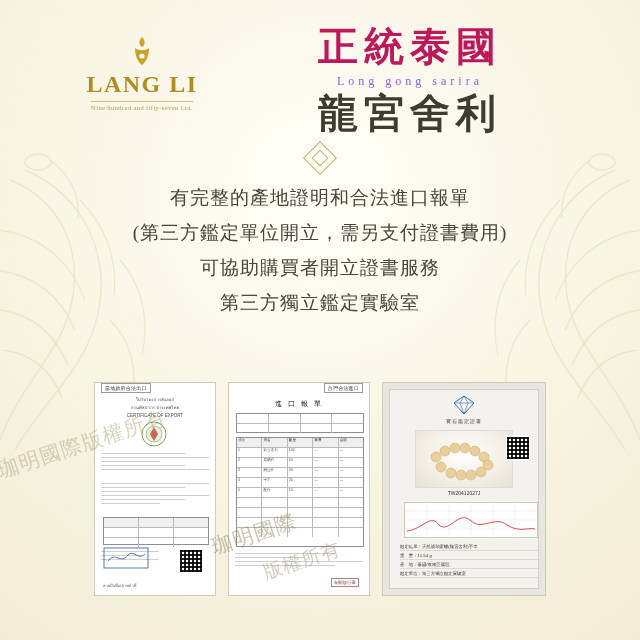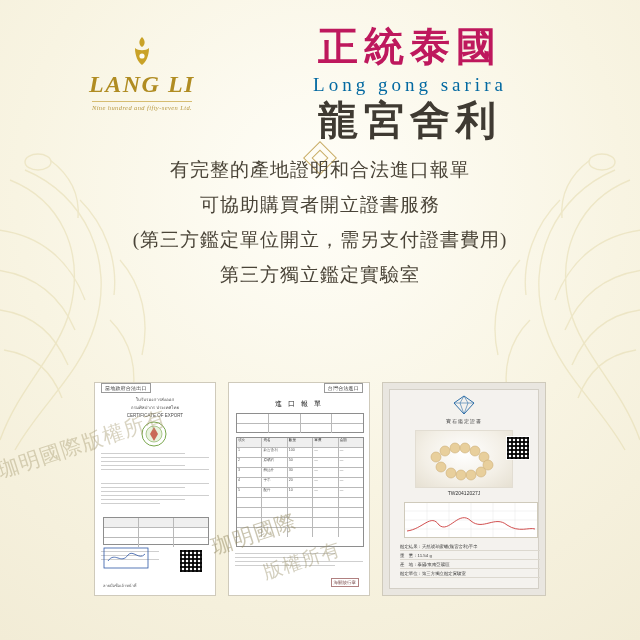--- a/index.html
+++ b/index.html
@@ -36,21 +36,20 @@
     left: 0; top: 18px;
     width: 640px;
     height: 130px;
   }
   .logo {
     position: absolute;
     left: 62px; top: 18px;
     width: 160px;
     text-align: center;
     color: #b9952e;
-    font-style: italic;
   }
   .logo-mark {
     width: 26px; height: 30px;
     margin: 0 auto 2px auto;
   }
   .logo-word {
     font-family: "Liberation Serif", serif;
     font-size: 24px;
     letter-spacing: 1.5px;
     font-weight: bold;
@@ -76,23 +75,23 @@
   .title-cn-1 {
     font-family: "Liberation Serif", serif;
     font-size: 40px;
     letter-spacing: 6px;
     color: #be185d;
     font-weight: bold;
     line-height: 1.15;
   }
   .title-en {
     font-family: "Liberation Serif", serif;
-    font-size: 19px;
+    font-size: 12px;
     letter-spacing: 4px;
-    color: #0369a1;
+    color: #8b5cf6;
     margin: 4px 0 2px 0;
   }
   .title-cn-2 {
     font-family: "Liberation Serif", serif;
     font-size: 40px;
     letter-spacing: 6px;
     color: #3f3a32;
     font-weight: bold;
     line-height: 1.15;
   }
@@ -111,21 +110,21 @@
     display: flex; align-items: center; justify-content: center;
   }
   .diamond-inner {
     width: 10px; height: 10px;
     border: 1px solid #c9ad66;
   }
 
   
   .copy {
     position: absolute;
-    left: 0; top: 160px;
+    left: 0; top: 188px;
     width: 640px;
     text-align: center;
     color: #4a4438;
   }
   .copy-line {
     font-family: "Liberation Serif", serif;
     font-size: 19px;
     letter-spacing: 1px;
     line-height: 1.0;
     margin-bottom: 16px;
@@ -343,22 +342,22 @@
   </div>
 
   <div class="divider">
     <div class="diamond-outer">
       <div class="diamond-inner"></div>
     </div>
   </div>
 
   <div class="copy">
     <div class="copy-line">有完整的產地證明和合法進口報單</div>
+    <div class="copy-line">(第三方鑑定單位開立，需另支付證書費用)</div>
     <div class="copy-line">可協助購買者開立證書服務</div>
-    <div class="copy-line">(第三方鑑定單位開立，需另支付證書費用)</div>
     <div class="copy-line">第三方獨立鑑定實驗室</div>
   </div>
 
   <div class="docs">
 
     <div class="doc d1">
       <div class="doc-tab" style="left:6px">當地政府合法出口</div>
       <div class="thai-head" style="top:14px">ใบรับรองการส่งออก</div>
       <div class="thai-head" style="top:22px">กรมศิลปากร ประเทศไทย</div>
       <div class="thai-head" style="top:30px">CERTIFICATE OF EXPORT</div>

